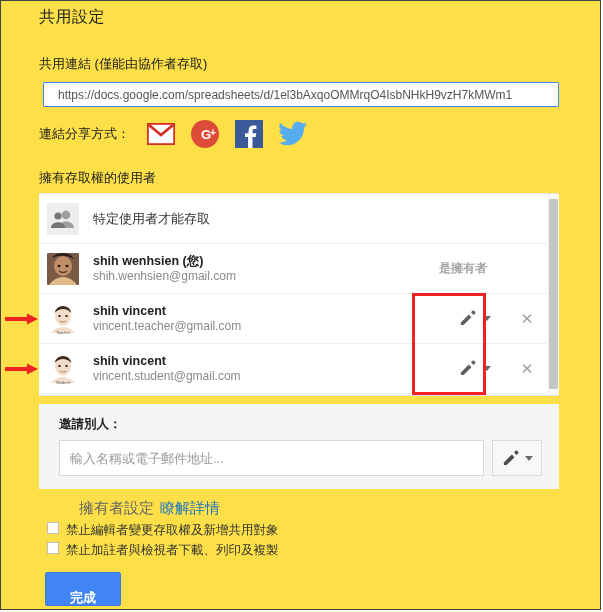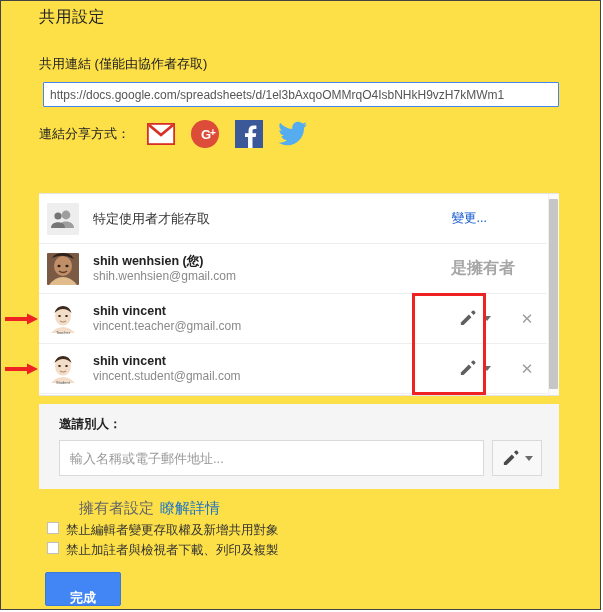--- a/index.html
+++ b/index.html
@@ -45,21 +45,21 @@
     top: 81px;
     width: 516px;
     height: 25px;
     box-sizing: border-box;
     border: 1px solid #4285f4;
     border-radius: 1px;
     background: #ffffff;
     font-family: "Liberation Sans", "DejaVu Sans", sans-serif;
     font-size: 12px;
     color: #555555;
-    padding: 0 6px;
+    padding: 0 14px;
     outline: none;
   }
 
   
   .social-row {
     position: absolute;
     left: 38px;
     top: 116px;
     display: flex;
     align-items: center;
@@ -136,23 +136,23 @@
   .row-single {
     font-size: 13px;
     color: #333333;
   }
   .row-right {
     flex: 0 0 auto;
     display: flex;
     align-items: center;
   }
   .owner-tag {
-    font-size: 16px;
+    font-size: 12px;
     color: #a6a6a6;
-    margin-right: 32px;
+    margin-right: 60px;
     font-weight: bold;
   }
   .change-link {
     font-size: 12.5px;
     color: #1155cc;
     margin-right: 60px;
     cursor: pointer;
   }
   .pencil-ctl {
     width: 64px;
@@ -363,37 +363,35 @@
       </svg>
     </span>
 
     <span class="soc">
       <svg width="30" height="26" viewBox="0 0 30 26">
         <path d="M29 3.5 c-1.05 0.5-2.2 0.82-3.4 0.97 1.22-0.74 2.16-1.9 2.6-3.3 -1.14 0.68-2.4 1.17-3.75 1.44 -1.08-1.16-2.62-1.88-4.32-1.88 -3.27 0-5.92 2.66-5.92 5.94 0 0.47 0.05 0.92 0.15 1.35 -4.92-0.25-9.28-2.62-12.2-6.2 -0.51 0.88-0.8 1.9-0.8 2.99 0 2.06 1.04 3.88 2.63 4.94 -0.97-0.03-1.88-0.3-2.68-0.74 v0.07 c0 2.88 2.04 5.28 4.75 5.83 -0.5 0.13-1.02 0.2-1.56 0.2 -0.38 0-0.75-0.04-1.11-0.1 0.75 2.35 2.93 4.07 5.51 4.12 -2.02 1.59-4.56 2.53-7.32 2.53 -0.48 0-0.94-0.03-1.4-0.08 2.61 1.68 5.71 2.66 9.04 2.66 10.85 0 16.78-9.02 16.78-16.84 l-0.02-0.77 c1.16-0.84 2.16-1.88 2.95-3.07 z" fill="#55acee"></path>
       </svg>
     </span>
   </div>
 
+  <div class="section-title">擁有存取權的使用者</div>
 
   <div class="user-list">
 
     <div class="row">
       <div class="row-avatar" style="background:#eeeeee;">
         <svg width="32" height="32" viewBox="0 0 32 32">
           <circle cx="19" cy="12" r="4.4" fill="#9e9e9e"></circle>
           <path d="M11 25 c0-4.2 3.5-6.6 8-6.6 s8 2.4 8 6.6 z" fill="#9e9e9e"></path>
           <circle cx="11" cy="13" r="3.6" fill="#757575"></circle>
           <path d="M4 25 c0-3.6 3-5.7 7-5.7 s7 2.1 7 5.7 z" fill="#757575"></path>
         </svg>
       </div>
       <div class="row-text">
         <div class="row-single">特定使用者才能存取</div>
-      </div>
-      <div class="row-right">
-        <span class="change-link">變更...</span>
       </div>
     </div>
 
     <div class="row">
       <div class="row-avatar">
         <svg width="32" height="32" viewBox="0 0 32 32">
           <rect width="32" height="32" fill="#7b5a45"></rect>
           <ellipse cx="16" cy="13" rx="9" ry="10" fill="#c08f68"></ellipse>
           <path d="M5 5 q11-5 22 1 q-3-6-11-6 q-8 0-11 5z" fill="#2e2119"></path>
           <ellipse cx="12" cy="13" rx="1.6" ry="1.2" fill="#2b1d14"></ellipse>

